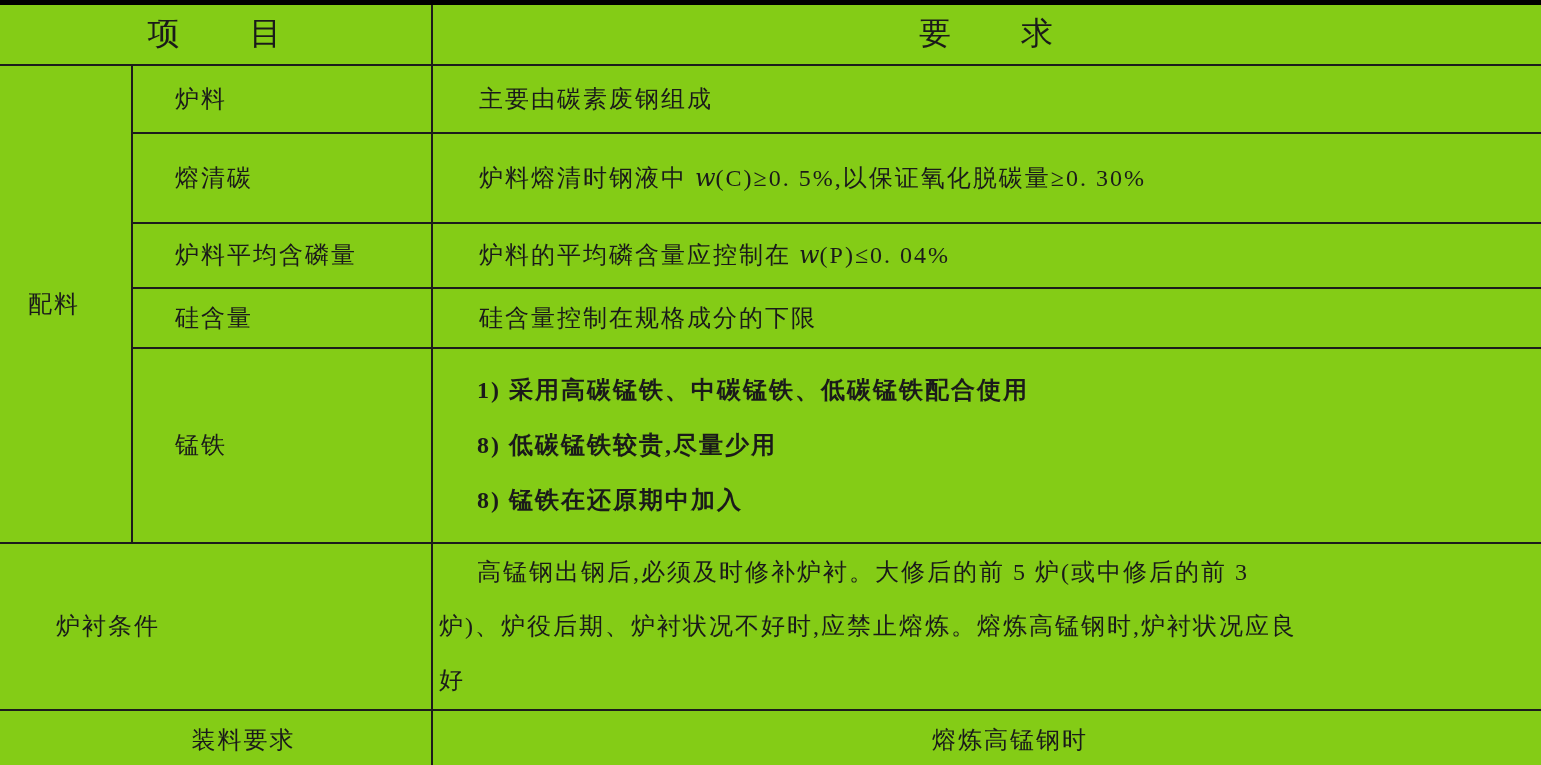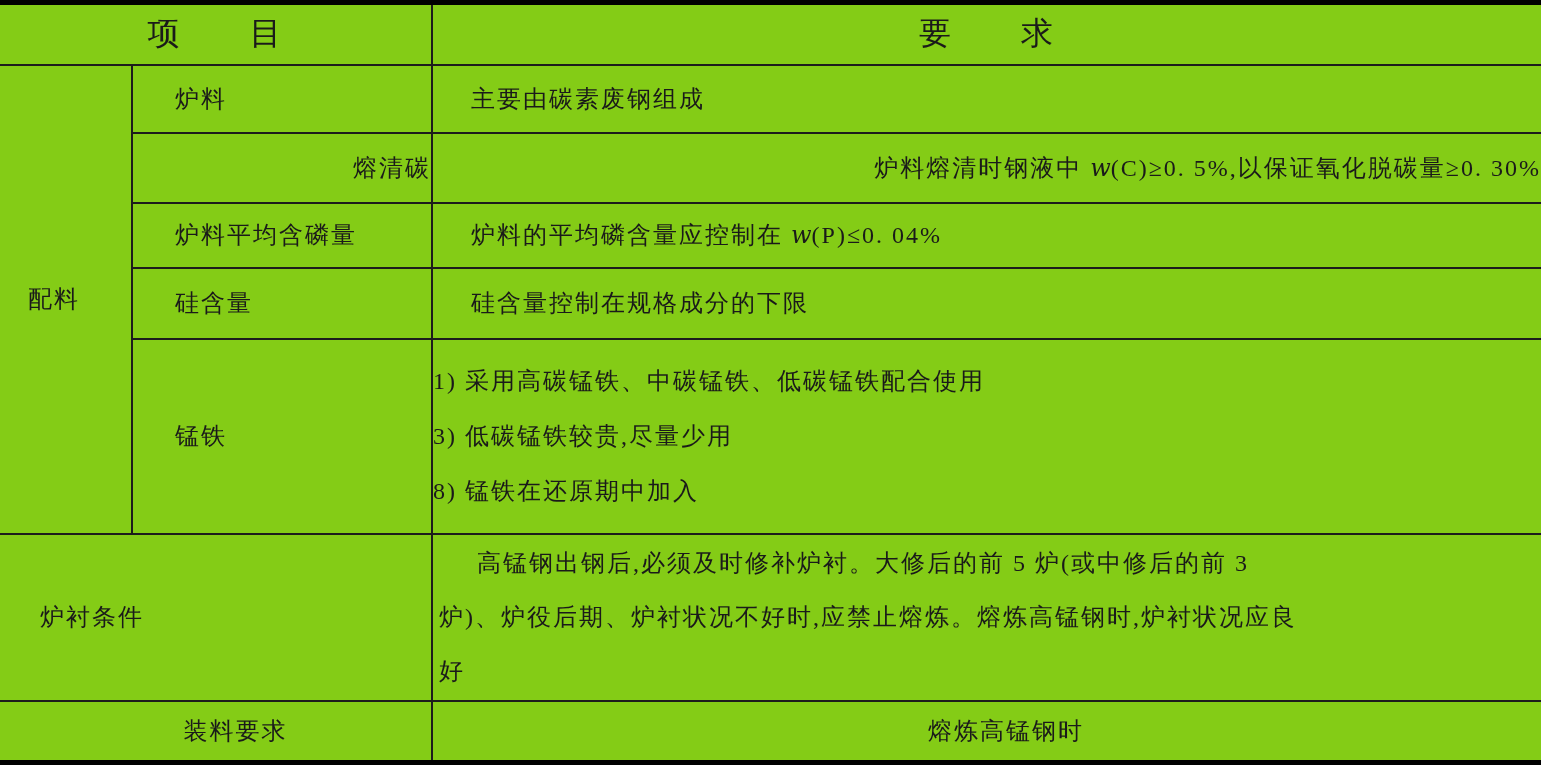--- a/index.html
+++ b/index.html
@@ -35,29 +35,31 @@
   
   .b-r { border-right: 2px solid #1c1c1c; }
   .b-b { border-bottom: 2px solid #1c1c1c; }
 
   .th-cell {
     text-align: center;
     font-size: 32px;
   }
   .group-cell { padding-left: 28px; }
   .item-cell  { padding-left: 42px; }
-  .label-cell { padding-left: 40px; }
+  .label-cell { padding-left: 56px; }
 
   .req-single {
-    padding-left: 4px;
+    padding-left: 12px;
     text-indent: 34px;
   }
   .req-lines div {
     line-height: 55px;
+    padding-left: 44px;
     white-space: nowrap;
+    font-weight: bold;
   }
   .req-para div {
     line-height: 54px;
     padding-left: 6px;
     white-space: nowrap;
   }
   .req-para div.first-line {
     padding-left: 44px;
   }
   i { font-style: italic; font-family: "DejaVu Serif", serif; letter-spacing: 0; }
@@ -77,41 +79,41 @@
     <td colspan="2" class="th-cell b-r b-b">项　　目</td>
     <td class="th-cell b-b">要　　求</td>
   </tr>
 
   <tr style="height:68px;">
     <td rowspan="5" class="group-cell b-r b-b">配料</td>
     <td class="item-cell b-r b-b">炉料</td>
     <td class="req-single b-b">主要由碳素废钢组成</td>
   </tr>
 
-  <tr style="height:70px;text-align:right;">
+  <tr style="height:90px;">
     <td class="item-cell b-r b-b">熔清碳</td>
     <td class="req-single b-b">炉料熔清时钢液中 <i>w</i>(C)≥0. 5%,以保证氧化脱碳量≥0. 30%</td>
   </tr>
 
   <tr style="height:65px;">
     <td class="item-cell b-r b-b">炉料平均含磷量</td>
     <td class="req-single b-b">炉料的平均磷含量应控制在 <i>w</i>(P)≤0. 04%</td>
   </tr>
 
-  <tr style="height:71px;">
+  <tr style="height:60px;">
     <td class="item-cell b-r b-b">硅含量</td>
     <td class="req-single b-b">硅含量控制在规格成分的下限</td>
   </tr>
 
   <tr style="height:195px;">
     <td class="item-cell b-r b-b">锰铁</td>
     <td class="b-b">
       <div class="req-lines">
         <div>1) 采用高碳锰铁、中碳锰铁、低碳锰铁配合使用</div>
-        <div>3) 低碳锰铁较贵,尽量少用</div>
+        <div>8) 低碳锰铁较贵,尽量少用</div>
         <div>8) 锰铁在还原期中加入</div>
       </div>
     </td>
   </tr>
 
   <tr style="height:167px;">
     <td colspan="2" class="label-cell b-r b-b">炉衬条件</td>
     <td class="b-b">
       <div class="req-para">
         <div class="first-line">高锰钢出钢后,必须及时修补炉衬。大修后的前 5 炉(或中修后的前 3</div>

